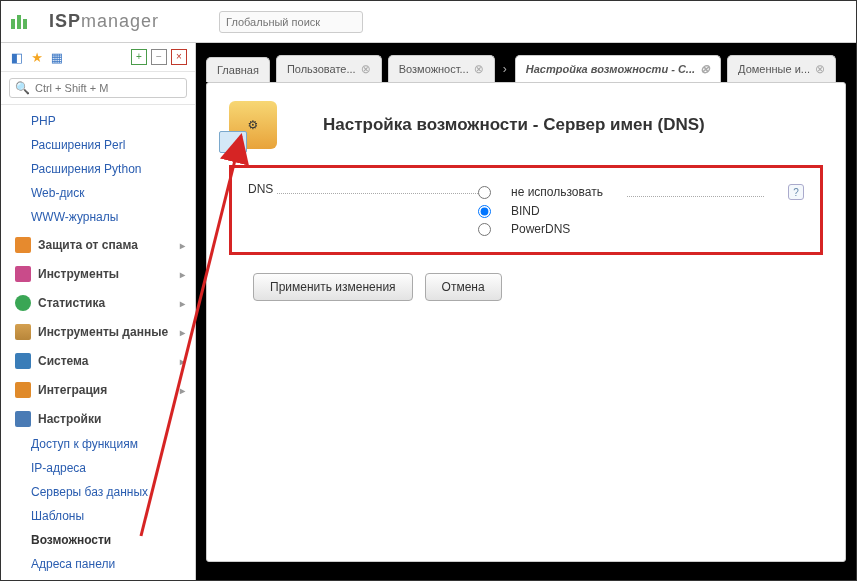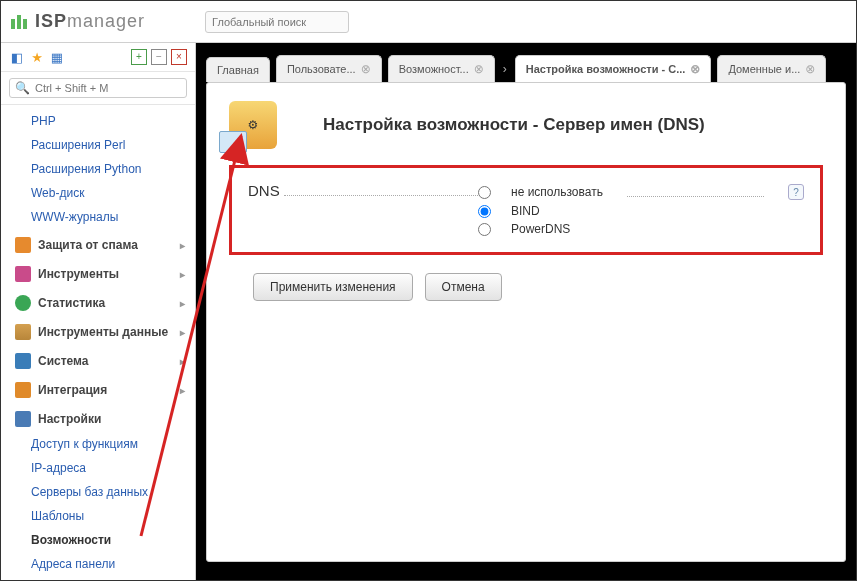--- a/index.html
+++ b/index.html
@@ -1,21 +1,21 @@
 <!DOCTYPE html>
 <html><head>
 <meta charset="utf-8">
 <style>
 * { box-sizing: border-box; margin: 0; padding: 0; }
 body { font-family: Arial, sans-serif; font-size: 12px; color: #333; background: #fff; width: 859px; height: 583px; overflow: hidden; position: relative; }
 .frame { border: 1px solid #333; width: 857px; height: 581px; position: relative; background: #f0f0f0; }
 
 
 .header { height: 42px; background: #fff; border-bottom: 1px solid #d0d0d0; display: flex; align-items: center; padding: 0 10px; }
-.logo { display: flex; align-items: center; gap: 2px; }
+.logo { display: flex; align-items: center; gap: 16px; }
 .logo-bars { display: flex; gap: 2px; align-items: flex-end; margin-right: 6px; }
 .logo-bar { width: 4px; background: #5bb75b; }
 .logo-bar:nth-child(1){height:10px} .logo-bar:nth-child(2){height:14px} .logo-bar:nth-child(3){height:10px}
 .logo-text { font-size: 18px; color: #888; letter-spacing: 1px; }
 .logo-text .bold { color: #555; font-weight: 600; }
 .global-search { margin-left: 60px; }
 .global-search input { width: 144px; height: 22px; border: 1px solid #ccc; border-radius: 3px; padding: 2px 6px; font-size: 11px; background: #fafafa; color: #999; }
 
 
 .body-wrap { display: flex; height: calc(100% - 42px); }
@@ -42,34 +42,34 @@
 .nav-item, .nav-cat { padding: 5px 10px 5px 14px; cursor: pointer; color: #2a5db0; font-size: 12px; }
 .nav-item { padding-left: 30px; }
 .nav-item.active { font-weight: bold; color: #333; }
 .nav-cat { display: flex; align-items: center; gap: 7px; color: #444; font-weight: 700; padding-top: 8px; }
 .nav-cat .chev { margin-left: auto; color: #999; font-size: 10px; }
 .cat-icon { width: 16px; height: 16px; display: inline-block; border-radius: 2px; }
 
 
 .tabs { display: flex; gap: 6px; padding: 12px 10px 0 10px; align-items: flex-end; }
 .tab { background: #f0f0f0; border: 1px solid #ccc; border-bottom: none; border-radius: 5px 5px 0 0; padding: 6px 10px; font-size: 11px; color: #555; cursor: pointer; display: flex; align-items: center; gap: 5px; position: relative; }
-.tab.active { background: #fff; font-weight: 600; }
+.tab.active { background: #fff; font-weight: 600; font-style: italic; }
 .tab .close { color: #aaa; font-size: 12px; }
 .tab-sep { color: #aaa; font-size: 12px; padding: 0 2px 6px; }
 
 
 .content { background: #fff; margin: 0 10px 10px 10px; border: 1px solid #ccc; border-radius: 3px; min-height: 480px; padding: 18px 22px; }
 .page-head { display: flex; align-items: center; gap: 14px; margin-bottom: 16px; }
 .page-head-icon { width: 48px; height: 48px; background: linear-gradient(#f7d774,#e8a33a); border-radius: 6px; display: flex; align-items: center; justify-content: center; position: relative; }
 .page-head-icon::before { content:""; position:absolute; width:26px; height:20px; background:#d4e8f7; border:1px solid #7aa8cc; left:-10px; bottom:-4px; border-radius:2px; }
 .page-title { font-size: 17px; font-weight: bold; color: #333; margin-left: 32px; }
 
 .form-box { border: 3px solid #d62424; padding: 14px 16px; margin-bottom: 18px; position: relative; }
 .form-row { display: flex; align-items: flex-start; }
-.form-label { width: 230px; color: #333; font-size: 15px; position: relative; display:flex; align-items:center; }
+.form-label { width: 230px; color: #333; font-size: 12px; position: relative; display:flex; align-items:center; }
 .form-label .dots { flex:1; border-bottom: 1px dotted #aaa; height: 10px; margin-left: 4px; }
 .form-opts { flex: 1; }
 .opt { display: flex; align-items: center; gap: 20px; padding: 2px 0; font-size: 12px; color: #333; }
 .opt input[type=radio]{ width:13px; height:13px; }
 .opt .dots { flex:1; border-bottom: 1px dotted #aaa; height: 10px; margin: 0 4px; }
 .help-ic { width:16px; height:16px; border:1px solid #aac; border-radius:3px; display:flex;align-items:center;justify-content:center;color:#68a; font-size:10px; cursor:pointer; background:#f4f8fc;}
 
 .btns { display: flex; gap: 12px; margin-left: 24px; }
 .btn { border: 1px solid #aaa; background: linear-gradient(#fdfdfd,#e3e3e3); border-radius: 4px; padding: 6px 16px; font-size: 12px; cursor: pointer; color: #333; }
 

